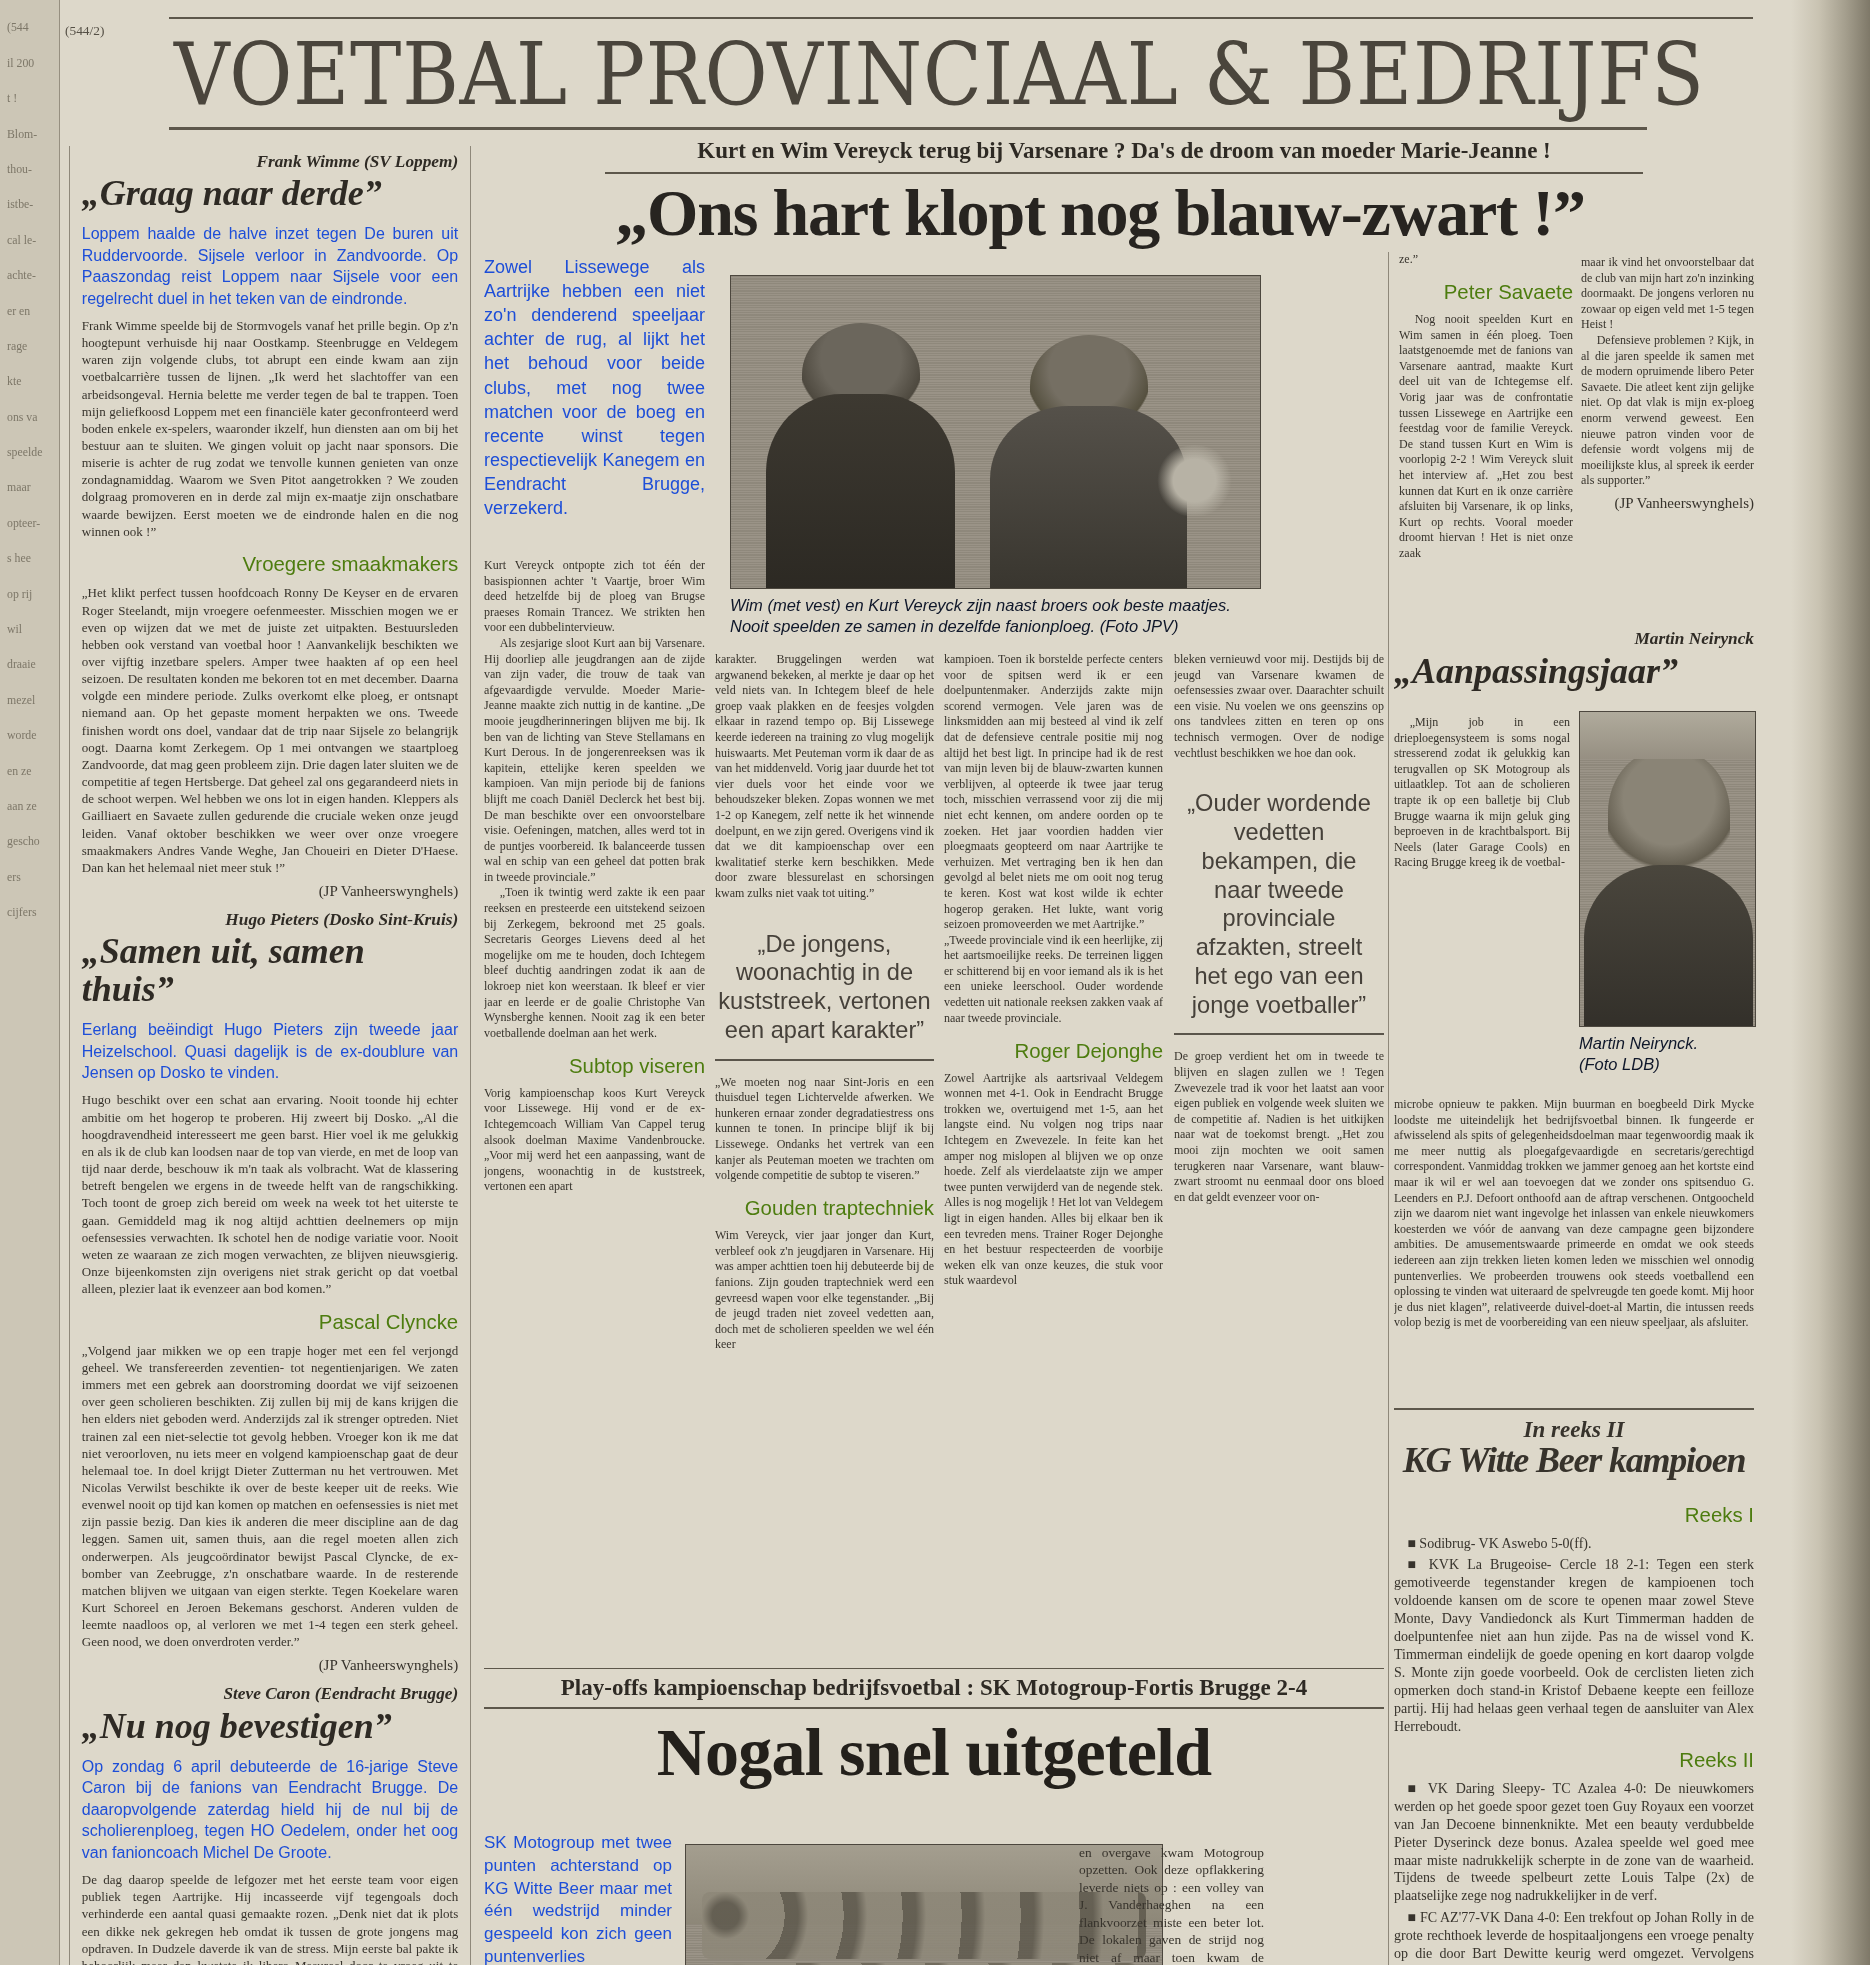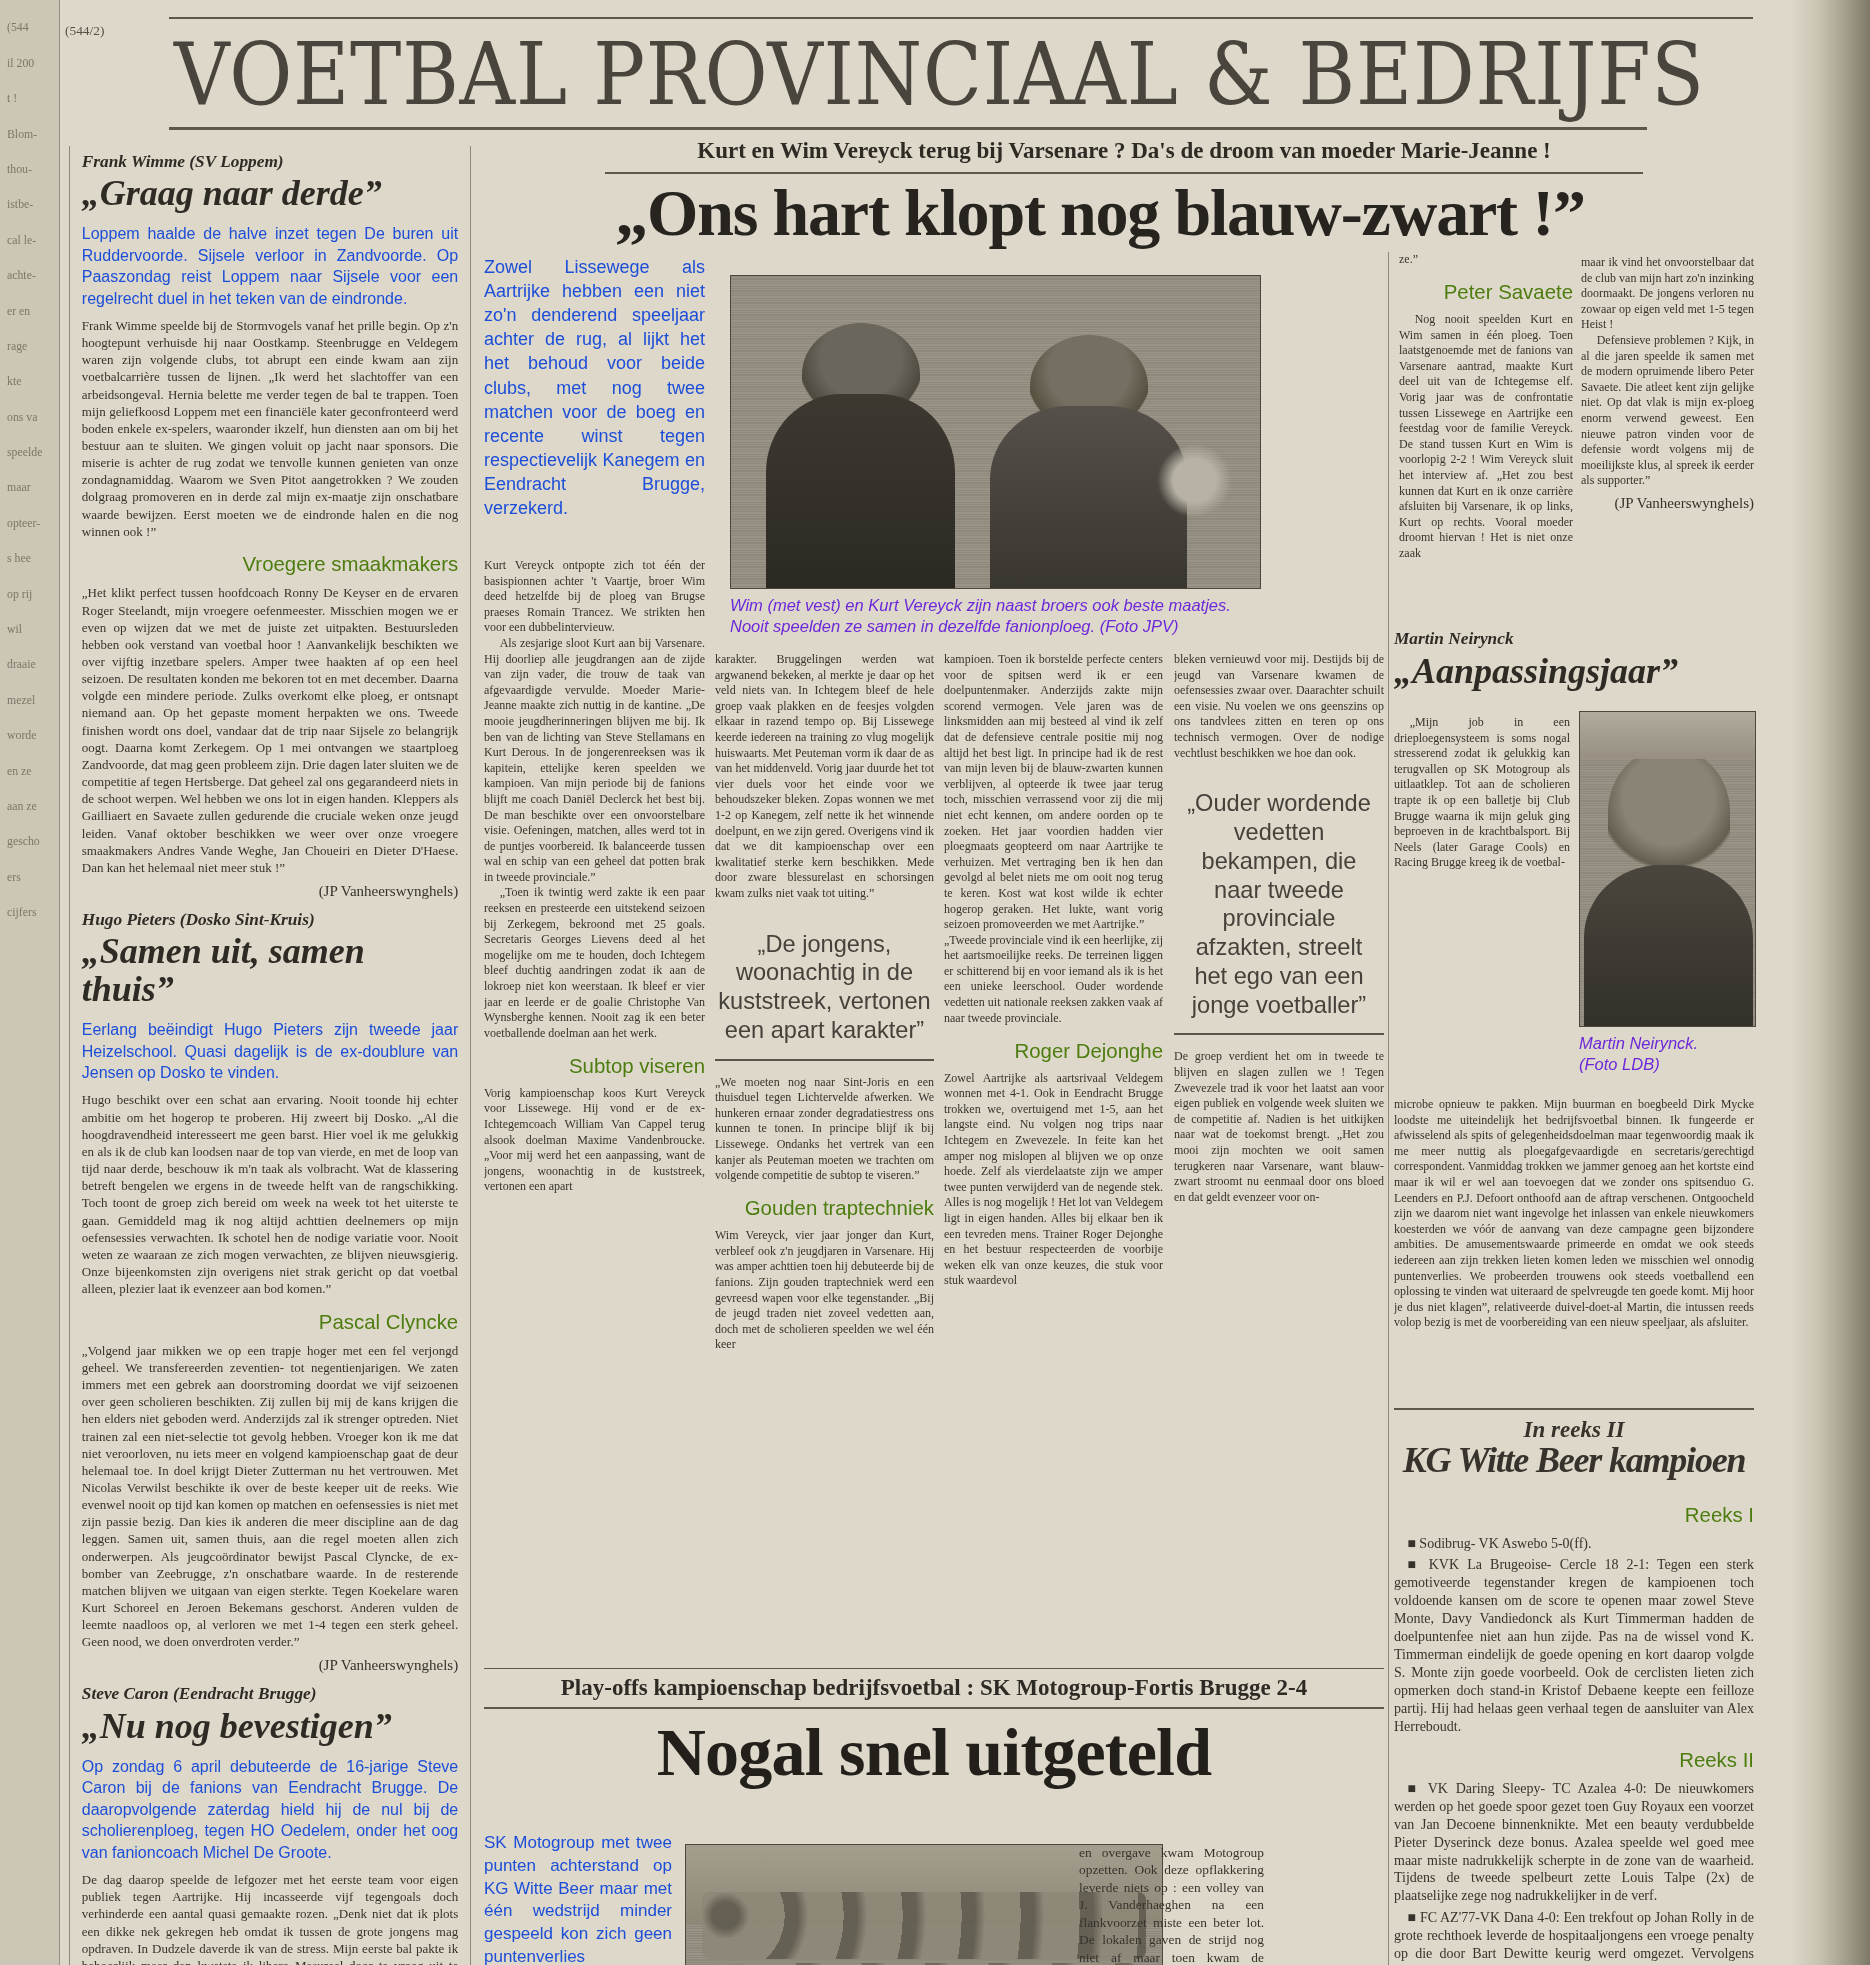--- a/index.html
+++ b/index.html
@@ -7,33 +7,33 @@
          font-family:"Liberation Serif",serif;color:#37332c;}
   
   #margin-strip{position:absolute;left:0;top:0;width:59px;height:2559px;background:#ccc6b6;
     border-right:1.2px solid #968f80;overflow:hidden;}
   #margin-strip .frag{font:11.8px "Liberation Serif",serif;color:#7d7768;margin:20.4px 0 0 7px;white-space:nowrap;}
   #right-curl{position:absolute;right:0;top:0;width:79px;height:2559px;
     background:linear-gradient(90deg,rgba(0,0,0,0) 0,#c9c3b2 35%,#a39d8c 70%,#7e7868 100%);}
   .hrule{position:absolute;background:#5d574b;}
   .vrule{position:absolute;background:#8e887a;width:1.2px;}
   
-  .byline{font:italic 700 17.3px/1.15 "Liberation Serif",serif;text-align:left;color:#2f2b25;}
+  .byline{font:italic 700 17.3px/1.15 "Liberation Serif",serif;text-align:right;color:#2f2b25;}
   .art-head{font:italic 700 36px/1.05 "Liberation Serif",serif;text-align:left;color:#2e2a24;margin:3.9px 0 10.2px 0;}
   .lead-sans{font:400 16.5px/1.34 "Liberation Sans",sans-serif;text-align:justify;color:#1d4ed8;}
   .bodytxt p{font:400 13px/1.32 "Liberation Serif",serif;text-align:justify;margin:0;text-indent:15.7px;}
   .bodytxt p.noind{text-indent:0;}
   .col36 p{font-size:12px;line-height:1.3;}
   .col36 p.noind{text-indent:0;}
   .subhead{font:400 20.4px/1.1 "Liberation Sans",sans-serif;text-align:right;color:#4d7c0f;margin:13.4px 0 8.6px 0;}
   .sig{font:400 15px/1.2 "Liberation Serif",serif;text-align:right;margin-top:5.5px;}
   .pullquote{font:400 23.6px/1.22 "Liberation Sans",sans-serif;text-align:center;color:#46413a;
     border-top:2.8px solid #5550476;border-bottom:2.8px solid #55504766;padding:14px 2.4px;margin:14px 0;
     border-color:#5a554b;}
-  .caption{font:italic 400 16.5px/1.25 "Liberation Sans",sans-serif;color:#6d28d9;}
+  .caption{font:italic 400 16.5px/1.25 "Liberation Sans",sans-serif;color:#0f172a;}
   .photo{position:absolute;border:0.8px solid #4c473e;background:#968f82;overflow:hidden;}
   .kickline{font:700 23px/1.15 "Liberation Serif",serif;text-align:center;color:#2e2a24;}
   .results p{font:400 14px/1.28 "Liberation Serif",serif;text-align:justify;margin:0 0 3.9px 0;text-indent:13.4px;}
   .results b{font-weight:400;}
   
   #masthead{position:absolute;left:118px;top:31px;width:1643px;text-align:center;
     font:400 77px/1 "DejaVu Serif",serif;color:#4a453c;letter-spacing:0.8px;transform:scaleY(1.12);transform-origin:top;}
   #edition{position:absolute;left:65px;top:23px;font:13.4px "Liberation Serif",serif;color:#555046;}
   #kicker{position:absolute;left:605px;top:138px;width:1038px;}
   #main-headline{position:absolute;left:487px;top:178px;width:1226px;text-align:center;

